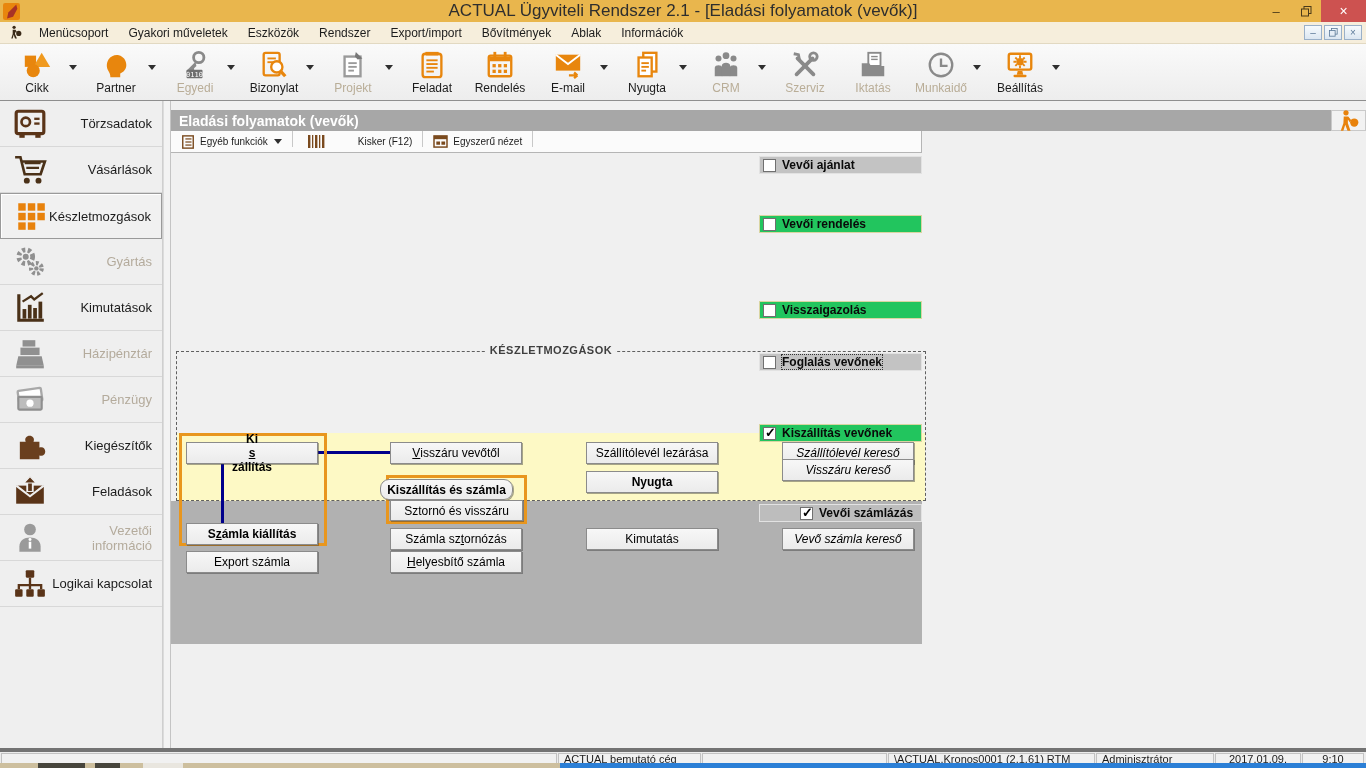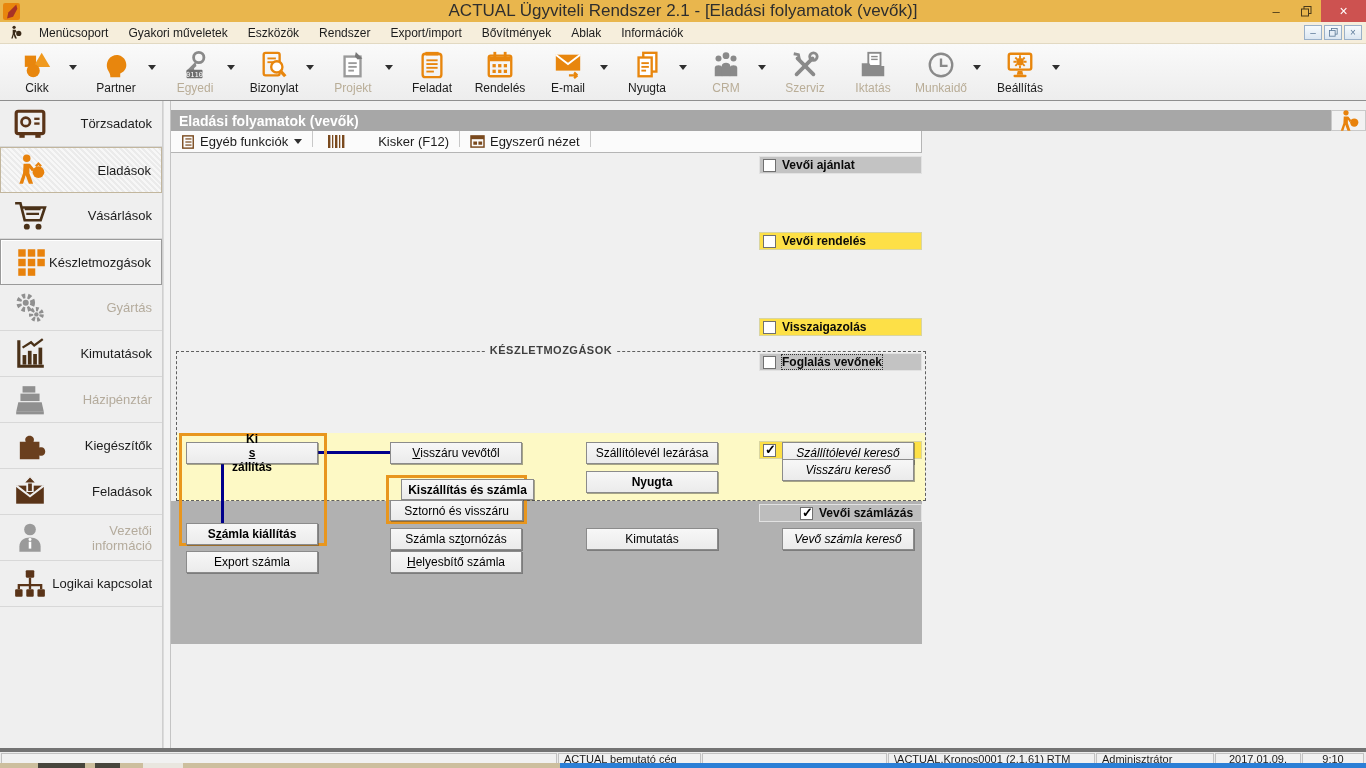--- a/index.html
+++ b/index.html
@@ -51,40 +51,40 @@
 
   .main { flex:1; background:#f0f0f0; position:relative; }
   .hdr-row { margin-top:9px; height:21px; display:flex; }
   .hdr-bar { width:1160px; background:#a7a7a7; color:#ffffff; font-weight:bold; font-size:14px;
              display:flex; align-items:center; padding-left:8px; }
   .hdr-icon-tile { width:35px; background:#f2f2f2; border:1px solid #c9c9c9; display:flex;
                    align-items:center; justify-content:center; }
   .hdr-icon-tile svg { width:24px; height:24px; }
 
   .subtoolbar { height:22px; width:751px; background:#fbfbfb; border-bottom:1px solid #b5b5b5;
-                border-right:1px solid #b5b5b5; display:flex; font-size:13px; color:#1c1c1c; }
+                border-right:1px solid #b5b5b5; display:flex; font-size:10px; color:#1c1c1c; }
   .stb-btn { display:flex; align-items:center; padding:0 10px; height:100%; }
   .stb-btn svg { margin-right:5px; }
   .stb-sep { width:1px; height:16px; background:#c8c8c8; }
   .stb-arrow { width:0; height:0; border-left:4px solid transparent; border-right:4px solid transparent;
                border-top:5px solid #2f2f2f; margin-left:6px; }
 
   
   .canvas { position:relative; height:595px; }
   .band-yellow { position:absolute; left:6px; top:280px; width:748px; height:68px; background:#fdf9c5; }
   .band-gray { position:absolute; left:0; top:348px; width:751px; height:143px; background:#b1b1b1; }
   .dashed-box { position:absolute; left:5px; top:198px; width:750px; height:150px;
                 border:1px dashed #5f5f5f; }
   .dash-label { position:absolute; top:-8px; left:50%; transform:translateX(-50%); background:#f0f0f0;
                 padding:0 4px; font-size:11px; font-weight:bold; color:#3f3f3f; letter-spacing:0.5px; }
 
   .cstrip { position:absolute; width:163px; height:18px; display:flex; align-items:center;
             font-size:12px; font-weight:bold; color:#0a0a0a; padding-left:3px; }
   .cstrip.gray { background:#c3c3c3; border:1px solid #e2e2e2; }
-  .cstrip.yellow { background:#fde047; border:1px solid #d9d5a2;margin-top:17px; }
+  .cstrip.yellow { background:#22c55e; border:1px solid #d9d5a2; }
   .cbox { width:13px; height:13px; background:#fff; border:1px solid #707070; margin-right:6px;
           position:relative; flex:none; }
   .cbox.checked::after { content:"✓"; position:absolute; left:1px; top:-3px; font-size:13px;
                          font-weight:bold; color:#000; }
   .dotted-focus { outline:1px dotted #333; }
 
   .fbtn { position:absolute; width:132px; height:22px; background:linear-gradient(#f7f7f7,#ebebeb);
           border:1px solid #8b8b8b; box-shadow:1px 1px 0 rgba(60,60,60,.45); font-size:12px; color:#000;
           display:flex; align-items:center; justify-content:center; white-space:nowrap; }
   .fbtn.bold { font-weight:bold; }
@@ -351,29 +351,20 @@
         <rect x="3" y="4" width="26" height="21" rx="2" fill="none" stroke="#5a3418" stroke-width="3"></rect>
         <circle cx="12" cy="14" r="4" fill="none" stroke="#5a3418" stroke-width="2.5"></circle>
         <rect x="20" y="10" width="5" height="2.2" fill="#5a3418"></rect>
           <rect x="20" y="14.5" width="5" height="2.2" fill="#5a3418"></rect>
         <rect x="6" y="25" width="5" height="4" fill="#5a3418"></rect>
           <rect x="21" y="25" width="5" height="4" fill="#5a3418"></rect>
       </svg>
       <div class="side-label">Törzsadatok</div>
     </div>
 
-    <div class="side-item selected">
-      <svg viewBox="0 0 32 32" fill="#e8820c">
-        <circle cx="12" cy="5" r="3.5"></circle>
-        <path d="M9 10h6l4 5-2 2.5-2.5-3.5v5L18 29h-4l-3-8-2.5 8H5l3.5-10z"></path>
-        <circle cx="23" cy="18" r="5.5"></circle>
-        <path d="M20.5 12.5l2.5-2.5 2.5 2.5" fill="none" stroke="#e8820c" stroke-width="2"></path>
-      </svg>
-      <div class="side-label">Eladások</div>
-    </div>
 
     <div class="side-item">
       <svg viewBox="0 0 32 32">
         <path d="M2 4h5l4 16h15l4-12H9" fill="none" stroke="#4a3118" stroke-width="2.5"></path>
         <path d="M11 9.5h15M12.5 14h12" stroke="#4a3118" stroke-width="2"></path>
         <circle cx="13" cy="26" r="2.8" fill="#4a3118"></circle>
           <circle cx="24" cy="26" r="2.8" fill="#4a3118"></circle>
       </svg>
       <div class="side-label">Vásárlások</div>
     </div>
@@ -417,20 +408,28 @@
     <div class="side-item disabled">
       <svg viewBox="0 0 32 32" fill="#909090">
         <rect x="9" y="3" width="12" height="6"></rect>
           <rect x="7" y="10" width="18" height="7"></rect>
         <path d="M5 18h22l2 9H3z"></path>
           <rect x="3" y="27" width="26" height="2.5"></rect>
       </svg>
       <div class="side-label">Házipénztár</div>
     </div>
 
+    <div class="side-item disabled">
+      <svg viewBox="0 0 32 32">
+        <rect x="5" y="6" width="22" height="12" rx="1" fill="#ffffff" stroke="#a8a8a8" stroke-width="2.2" transform="rotate(-8 16 12)"></rect>
+        <rect x="5" y="13" width="22" height="12" rx="1" fill="#bdbdbd" stroke="#8f8f8f" stroke-width="2"></rect>
+        <circle cx="16" cy="19" r="3.4" fill="#ffffff"></circle>
+      </svg>
+      <div class="side-label">Pénzügy</div>
+    </div>
 
     <div class="side-item">
       <svg viewBox="0 0 32 32">
         <path d="M6 12h6c-1.5-3.5 1-6 4-6s5.5 2.5 4 6h6v6c3.5-1.5 6 1 6 4s-2.5 5.5-6 4v4H6z" fill="#6a3f1e" transform="scale(0.92) translate(1,1)"></path>
       </svg>
       <div class="side-label">Kiegészítők</div>
     </div>
 
     <div class="side-item">
       <svg viewBox="0 0 32 32">
@@ -570,21 +569,21 @@
         <span>Export számla</span>
           <span class="mnem"></span>
           <span></span>
       </div>
 
       <div class="fbtn" style="left:219px; top:289px;">
         <span></span>
           <span class="mnem">V</span>
           <span>isszáru vevőtől</span>
       </div>
-      <div class="fbtn bold" style="left:230px; top:326px; width:133px; height:21px;">
+      <div class="fbtn bold" style="left:209px; top:326px; width:133px; height:21px;border-radius:9px;">
         <span>Kiszállítás és számla</span>
           <span class="mnem"></span>
           <span></span>
       </div>
       <div class="fbtn" style="left:219px; top:347px; width:133px; height:21px;">
         <span>Sztornó és visszáru</span>
           <span class="mnem"></span>
           <span></span>
       </div>
       <div class="fbtn" style="left:219px; top:375px;">

